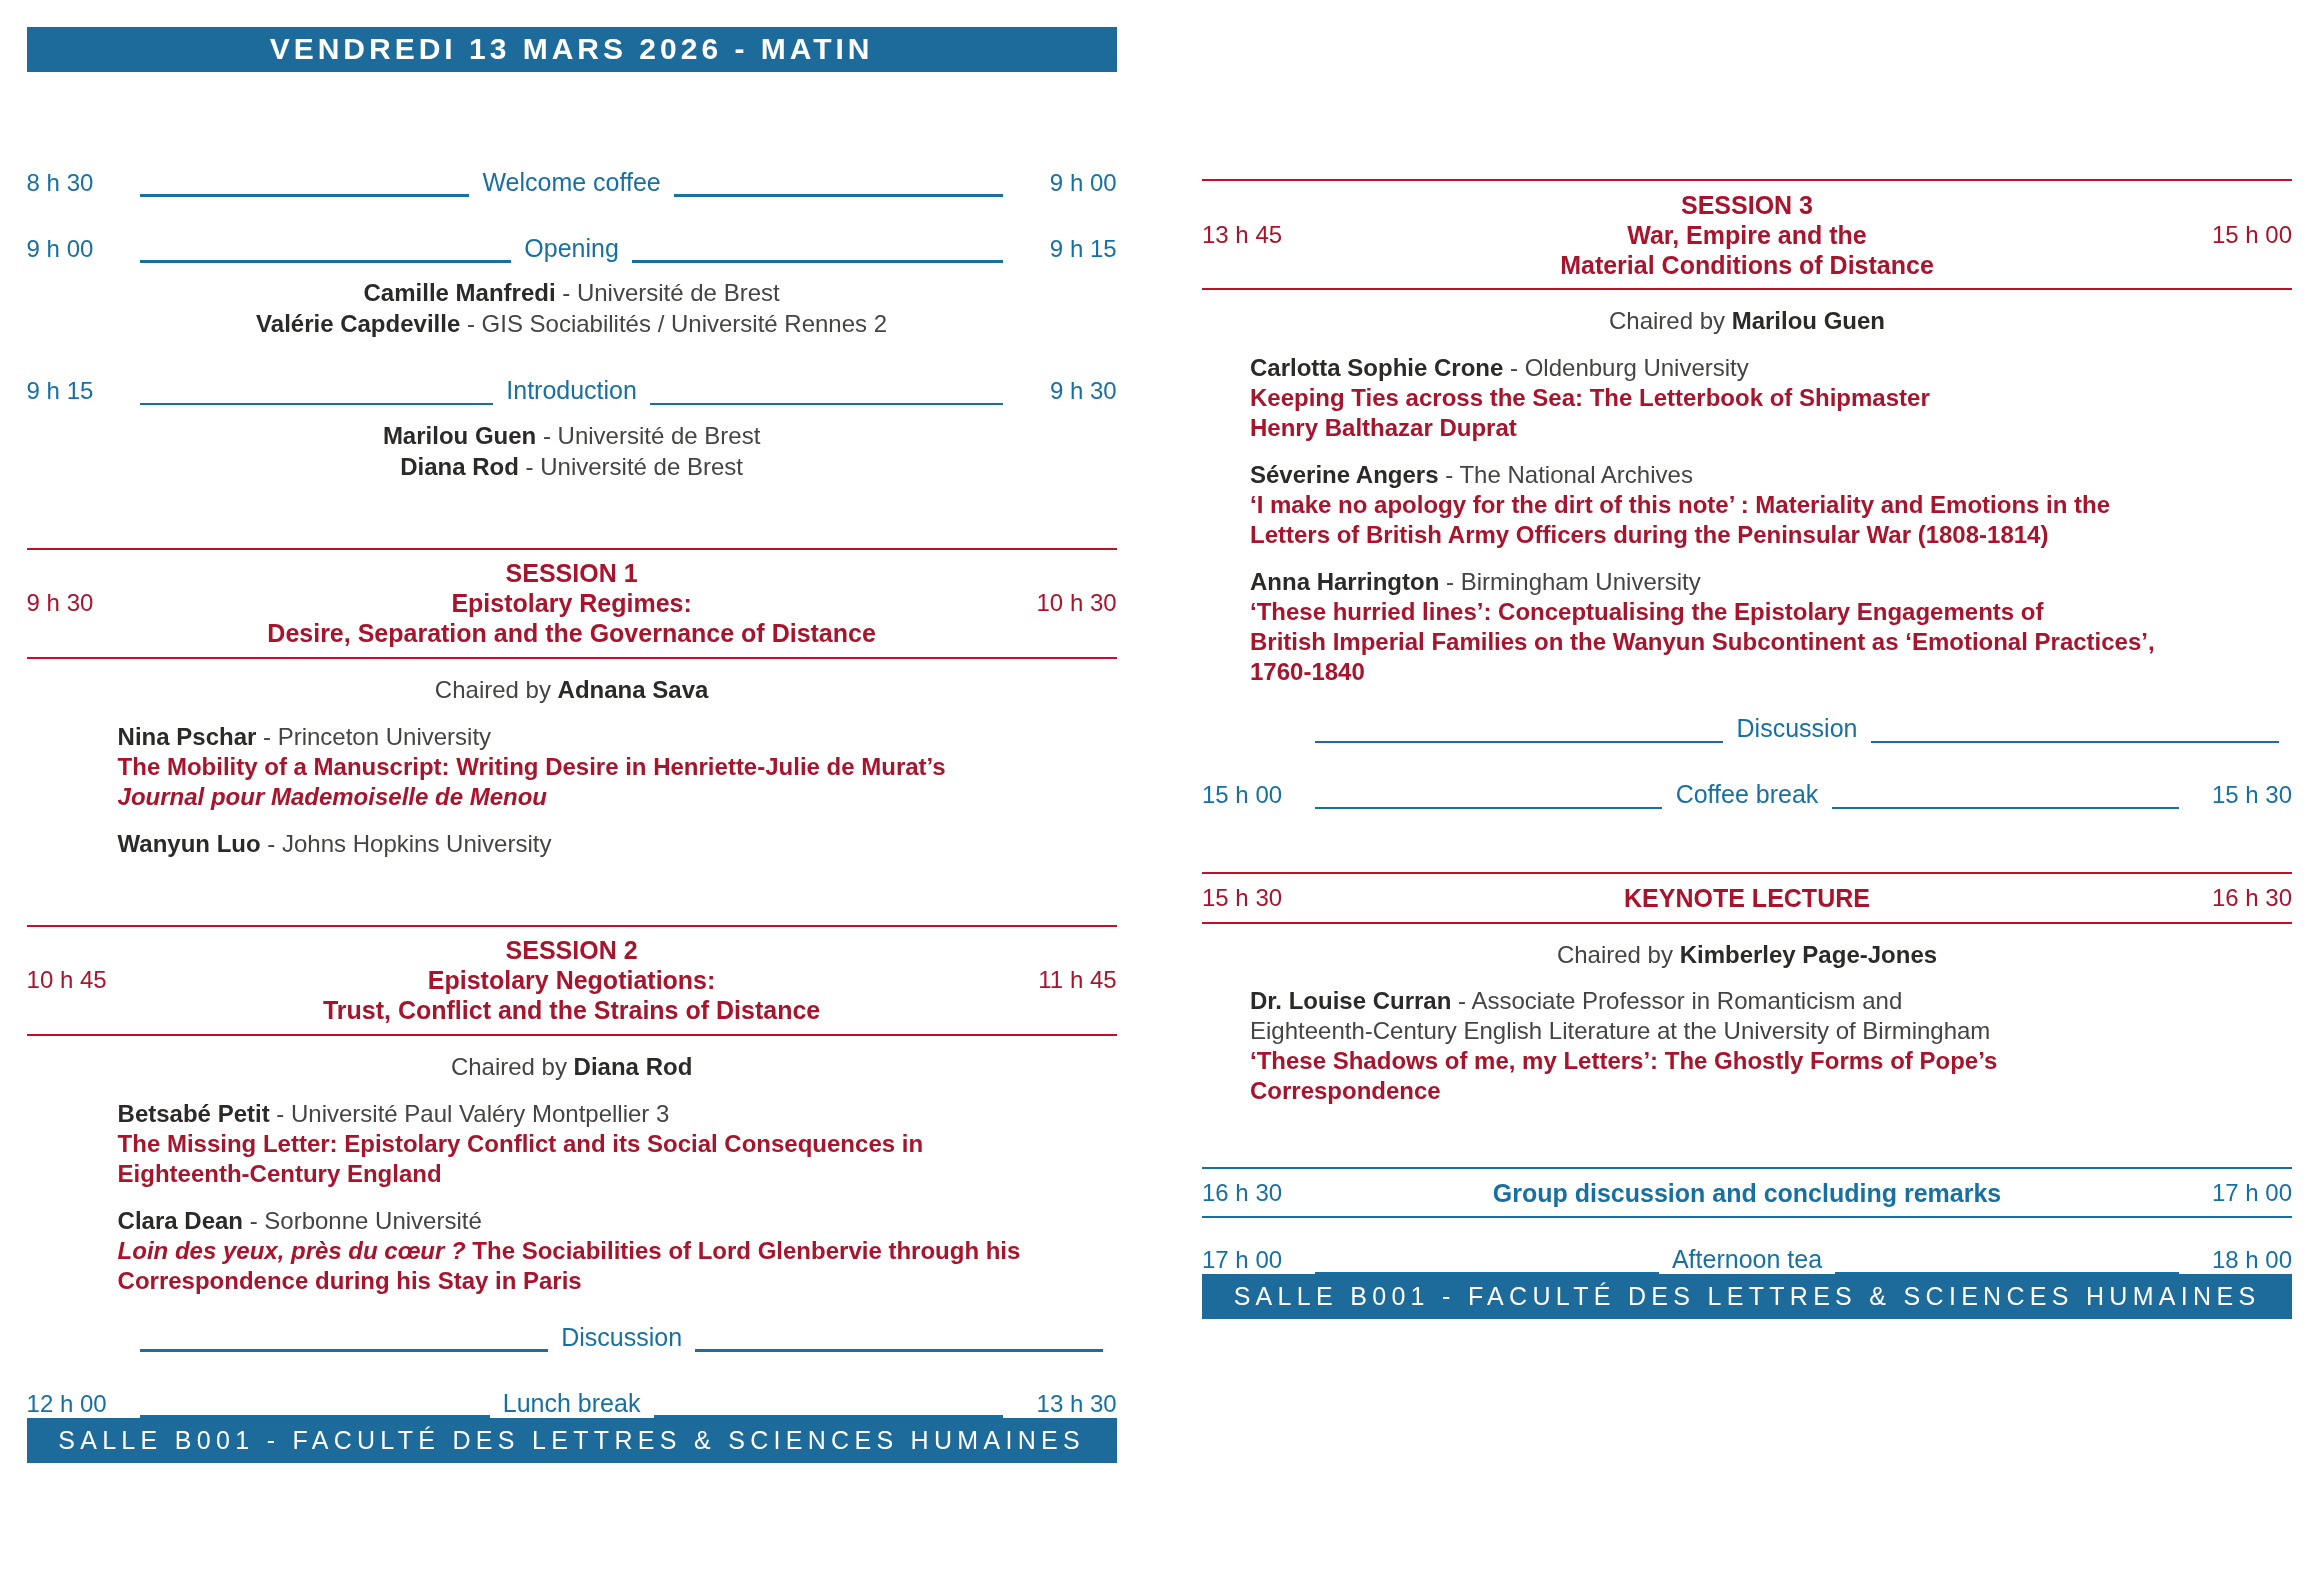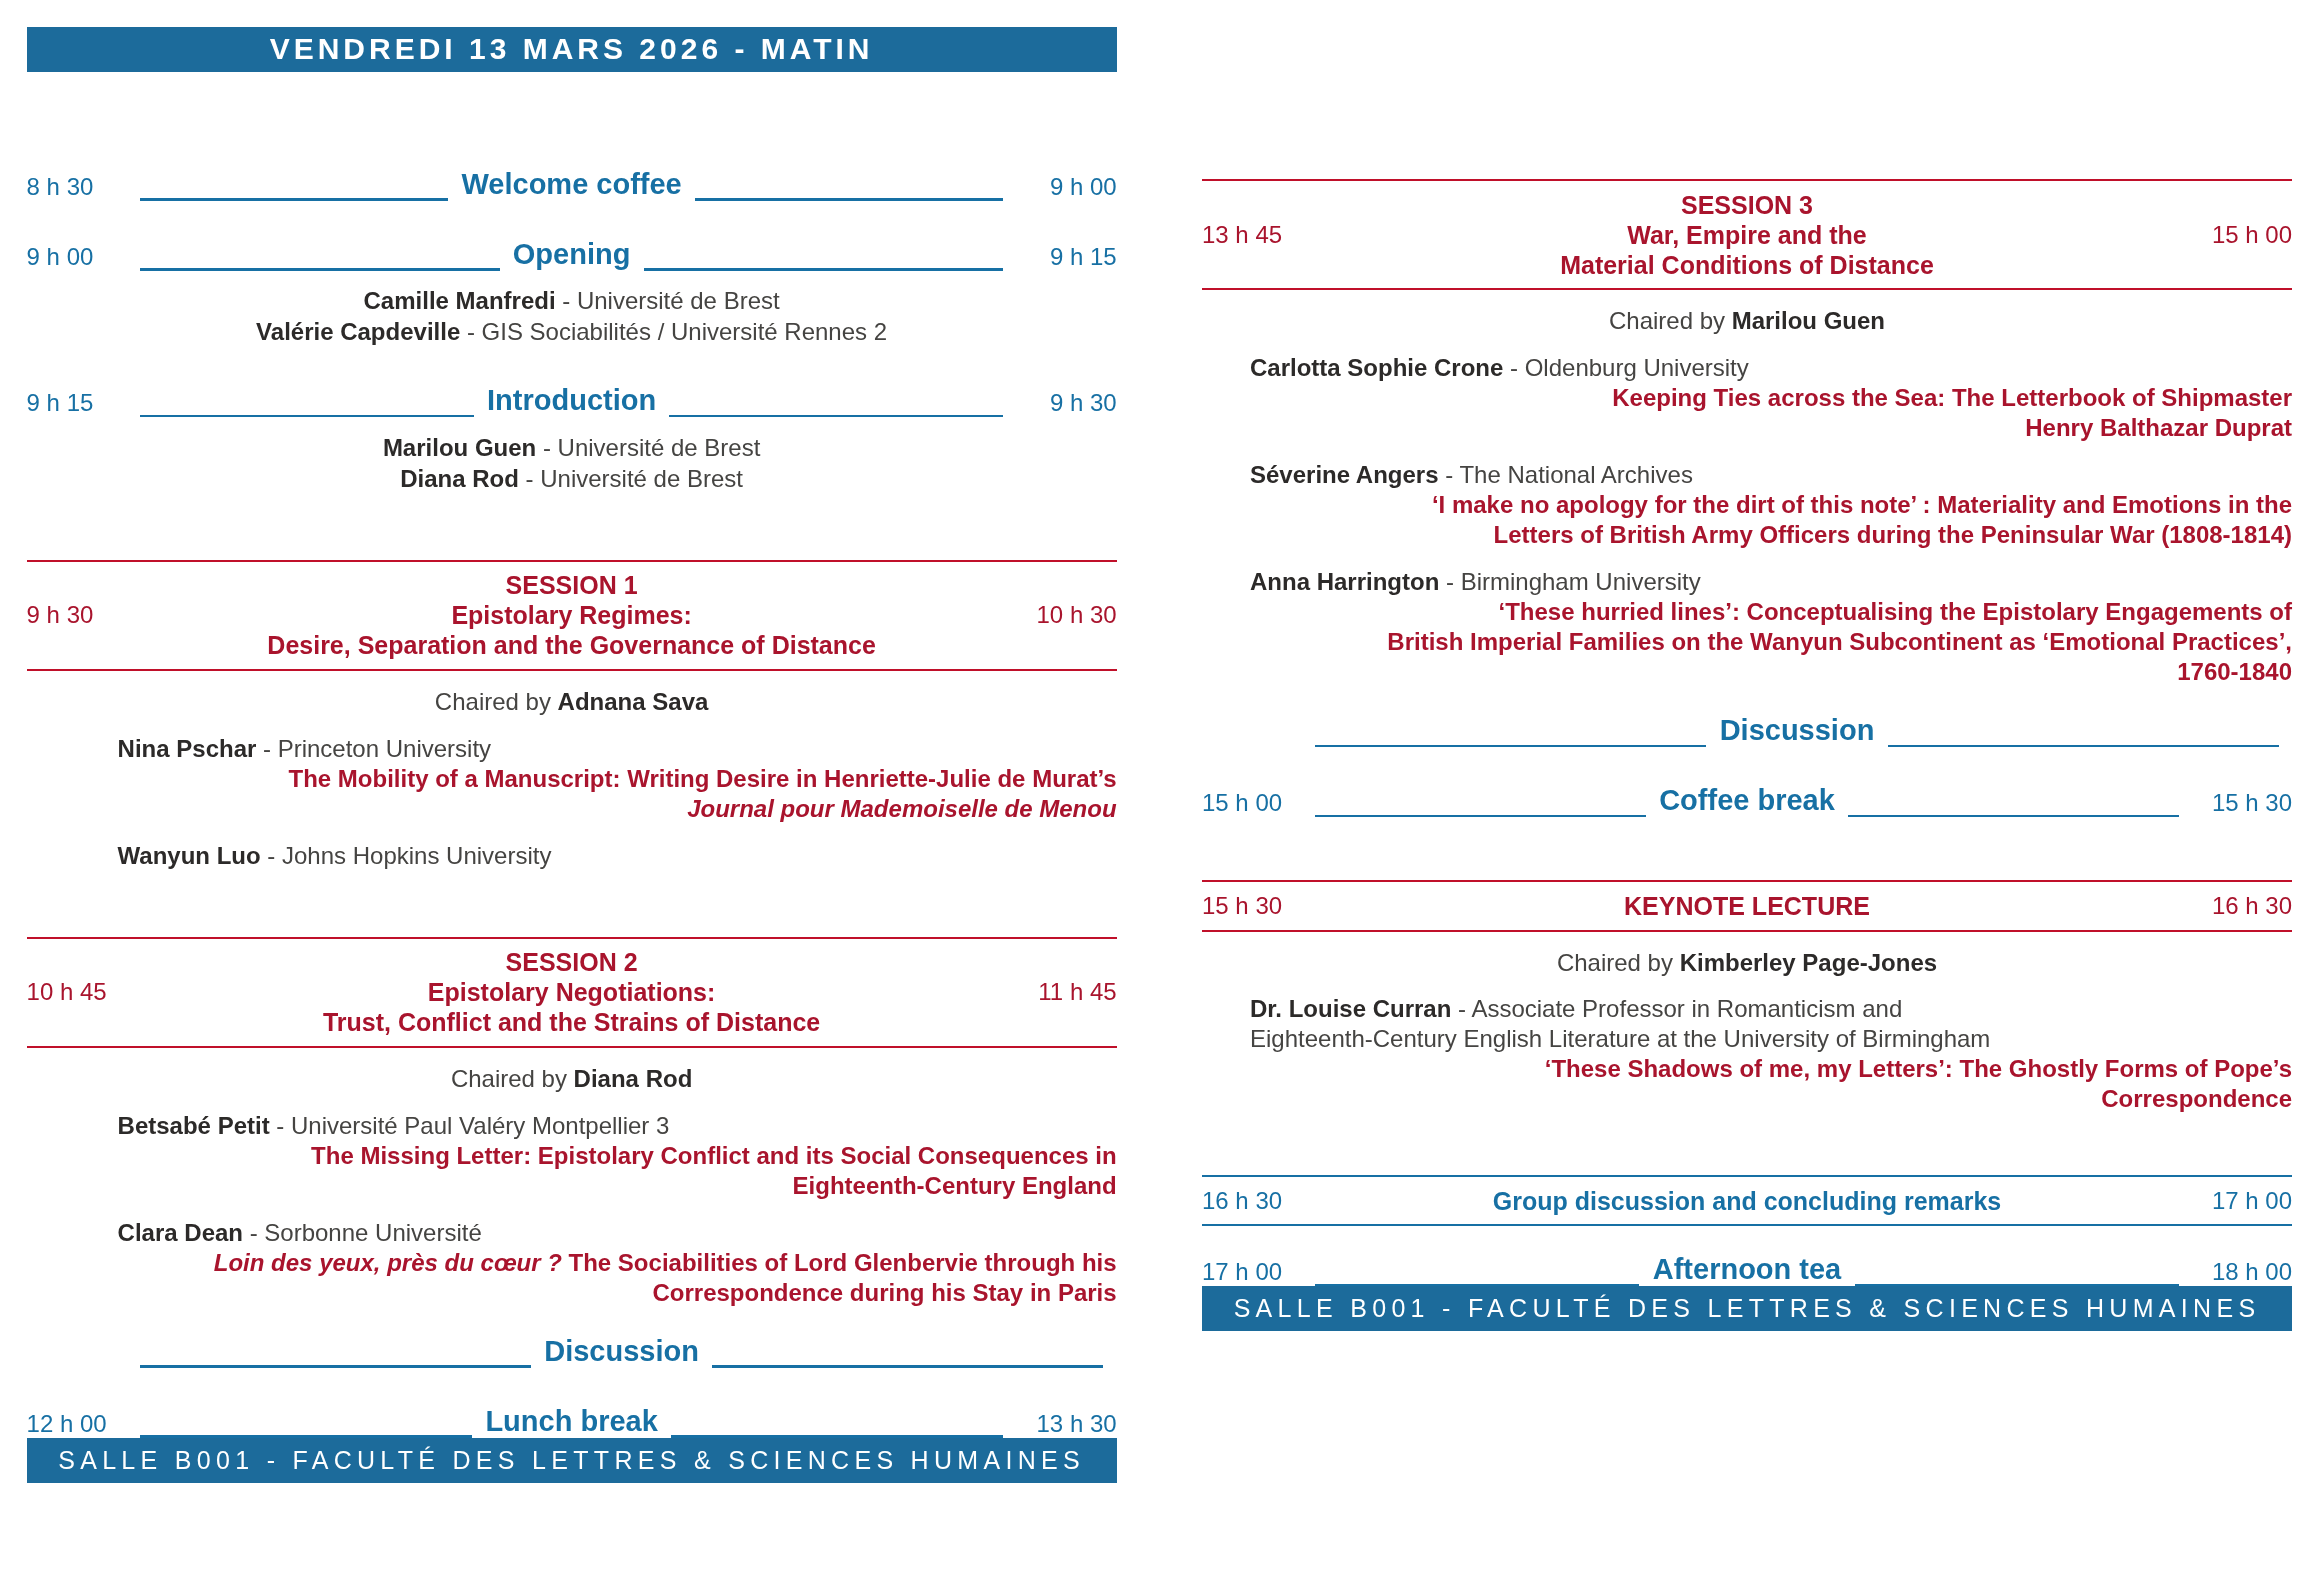--- a/index.html
+++ b/index.html
@@ -20,41 +20,41 @@
     margin-top:10.6px; height:45px; flex:none; background:var(--bar); color:#ffffff;
     display:flex; align-items:center; justify-content:center;
     font-weight:700; font-size:30px; letter-spacing:4px; white-space:nowrap;
   }
   .bar.footer{margin-top:auto; margin-bottom:6px; font-weight:400; font-size:25px; letter-spacing:5.3px;}
 
   .timerow{display:flex; align-items:flex-end; color:var(--blue); flex:none;}
   .timerow .t{flex:0 0 100px; font-size:24px;}
   .timerow .t.r{text-align:right;}
   .timerow .ln{flex:1 1 auto; height:2.7px; background:var(--blue); margin:0 13.3px;}
-  .timerow .lbl{font-weight:700; font-size:29px; white-space:nowrap;}
+  .timerow .lbl{font-weight:400; font-size:25px; white-space:nowrap;}
 
   .speakers{ text-align:center; color:var(--gray); line-height:31px; flex:none;}
   .speakers b, .chaired b, .who b{color:var(--dark); font-weight:700;}
 
   .session{
     position:relative; flex:none; border-top:2.7px solid var(--red_rule); border-bottom:2.7px solid var(--red_rule);
     padding:8.6px 113px; text-align:center; color:var(--red); font-weight:700; font-size:25px; line-height:30px;
   }
   .session .stime{position:absolute; top:50%; transform:translateY(-50%); font-weight:400; font-size:24px; color:var(--red); width:106px;}
   .session .stime.l{left:0; text-align:left;}
   .session .stime.r{right:0; text-align:right;}
   .session.group{border-color:var(--blue); color:var(--blue);}
   .session.group .stime{color:var(--blue);}
 
   .chaired{text-align:center; margin-top:17.3px; flex:none;}
   .talk{margin-top:17.3px; flex:none; line-height:30px;}
   #col-left .talk{margin-left:91px;}
   #col-right .talk{margin-left:48px;}
   .talk .who{color:var(--gray);}
-  .talk .ttl{color:var(--red); font-weight:700;text-align:right;}
+  .talk .ttl{color:var(--red); font-weight:700;}
   .it{font-style:italic;}
 
   .mt-welcome{margin-top:96px;}
   .mt-row{margin-top:37px;}
   .mt-sm{margin-top:14.6px;}
   .mt-big{margin-top:66px;}
   .mt-disc{margin-top:27px;}
   .mt-s3{margin-top:163px;}
   .mt-key{margin-top:63px;}
   .mt-grp{margin-top:61px;}

